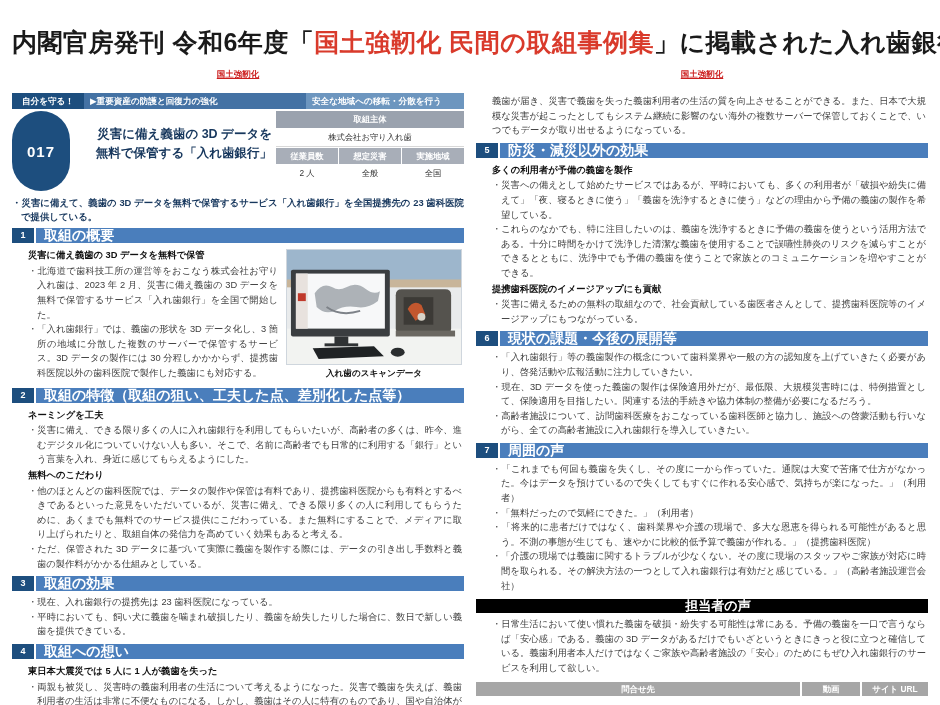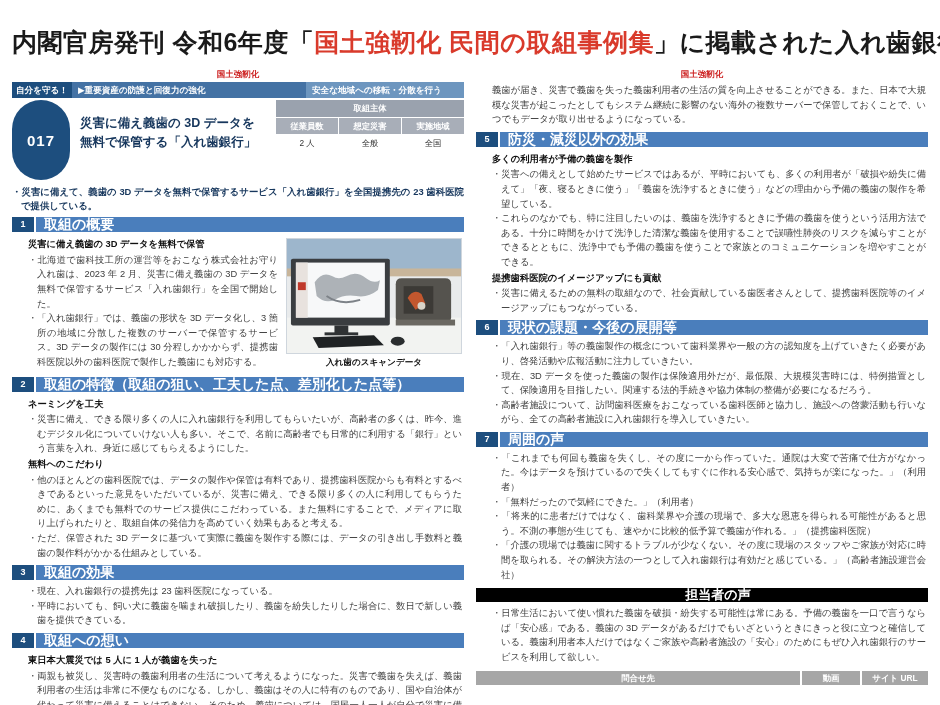--- a/index.html
+++ b/index.html
@@ -13,35 +13,35 @@
   .main-title {
     font-size:25px; font-weight:700; color:#1a1a1a;
     padding:26px 10px 10px 12px; letter-spacing:0.5px; white-space:nowrap;
   }
   .main-title .red { color:#d93a2b; }
   
   .pages { display:grid; grid-template-columns:452px 452px; column-gap:12px; padding:0 12px; }
   .page { width:452px; }
   .kokudo-tag {
     text-align:center; color:#cc1f1f; font-weight:700; font-size:8.5px;
-    margin-bottom:1px;
+    text-decoration:underline; margin-bottom:12px;
   }
   
   .navbar { display:flex; height:16px; line-height:16px; font-size:8.6px; font-weight:700; color:#fff; }
-  .navbar .cell1 { background:#1d4e7e; padding:0 4px; }
+  .navbar .cell1 { background:#1d4e7e; padding:0 10px; }
   .navbar .cell2 { background:#4472a4; padding:0 6px; flex:1; }
   .navbar .cell3 { background:#6d96bf; padding:0 6px; width:158px; }
   
   .case-header { display:flex; margin-top:2px; }
   .case-num {
     background:#1d4e7e; color:#fff; width:58px; min-height:80px;
     display:flex; align-items:center; justify-content:center;
     font-size:15px; font-weight:700; letter-spacing:1px;border-radius:29px;
   }
-  .case-title { flex:1; padding:14px 4px 0 10px; color:#17375d; font-weight:700; font-size:12.5px; line-height:1.55; }
+  .case-title { flex:1; padding:14px 4px 0 10px; color:#17375d; font-weight:700; font-size:12.5px; line-height:1.55;text-align:right; }
   .info-table { width:188px; display:grid; grid-template-columns:1fr 1fr 1fr; gap:1px; background:#fff; font-size:8.3px; align-content:start; }
   .info-table .hdr { background:#9aa2ae; color:#fff; text-align:center; padding:3px 0; font-weight:700; grid-column:1 / span 3; }
   .info-table .entity { grid-column:1 / span 3; text-align:center; padding:3px 0; color:#333; border-bottom:1px solid #d8d8d8; }
   .info-table .colhdr { background:#a8aeb8; color:#fff; text-align:center; padding:2.5px 0; font-weight:700; }
   .info-table .val { text-align:center; padding:3px 0; color:#333; }
   
   .intro {
     font-size:9.4px; font-weight:700; color:#17375d; line-height:1.5;
     margin:5px 0 4px 0; padding-left:9px; text-indent:-9px; text-align:justify;
   }
@@ -87,20 +87,21 @@
       </div>
 
       <div class="case-header">
         <div class="case-num">017</div>
         <div class="case-title">
           <div>災害に備え義歯の 3D データを</div>
           <div>無料で保管する「入れ歯銀行」</div>
         </div>
         <div class="info-table">
           <div class="hdr">取組主体</div>
+          <div class="entity">株式会社お守り入れ歯</div>
           <div class="colhdr">従業員数</div>
           <div class="colhdr">想定災害</div>
           <div class="colhdr">実施地域</div>
           <div class="val">2 人</div>
           <div class="val">全般</div>
           <div class="val">全国</div>
         </div>
       </div>
 
       <p class="intro">・災害に備えて、義歯の 3D データを無料で保管するサービス「入れ歯銀行」を全国提携先の 23 歯科医院で提供している。</p>

